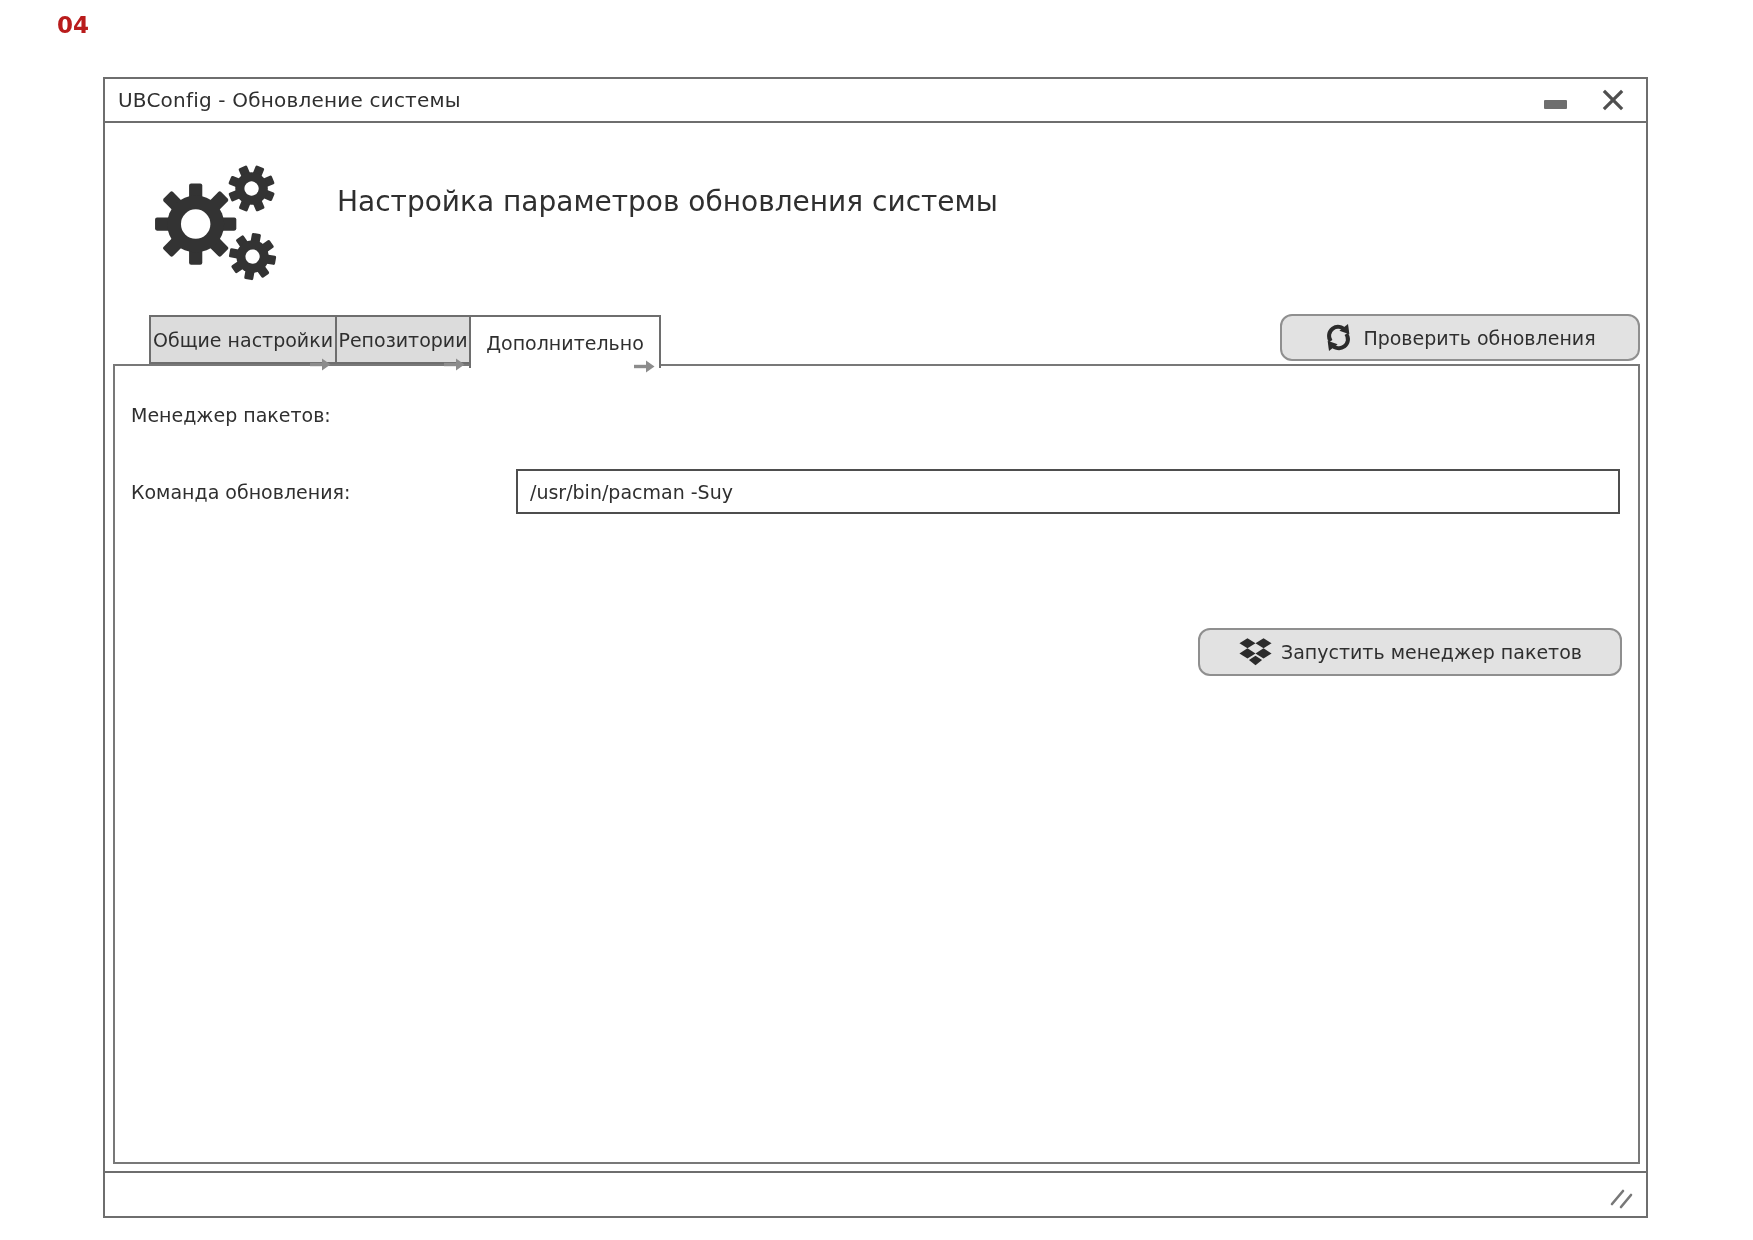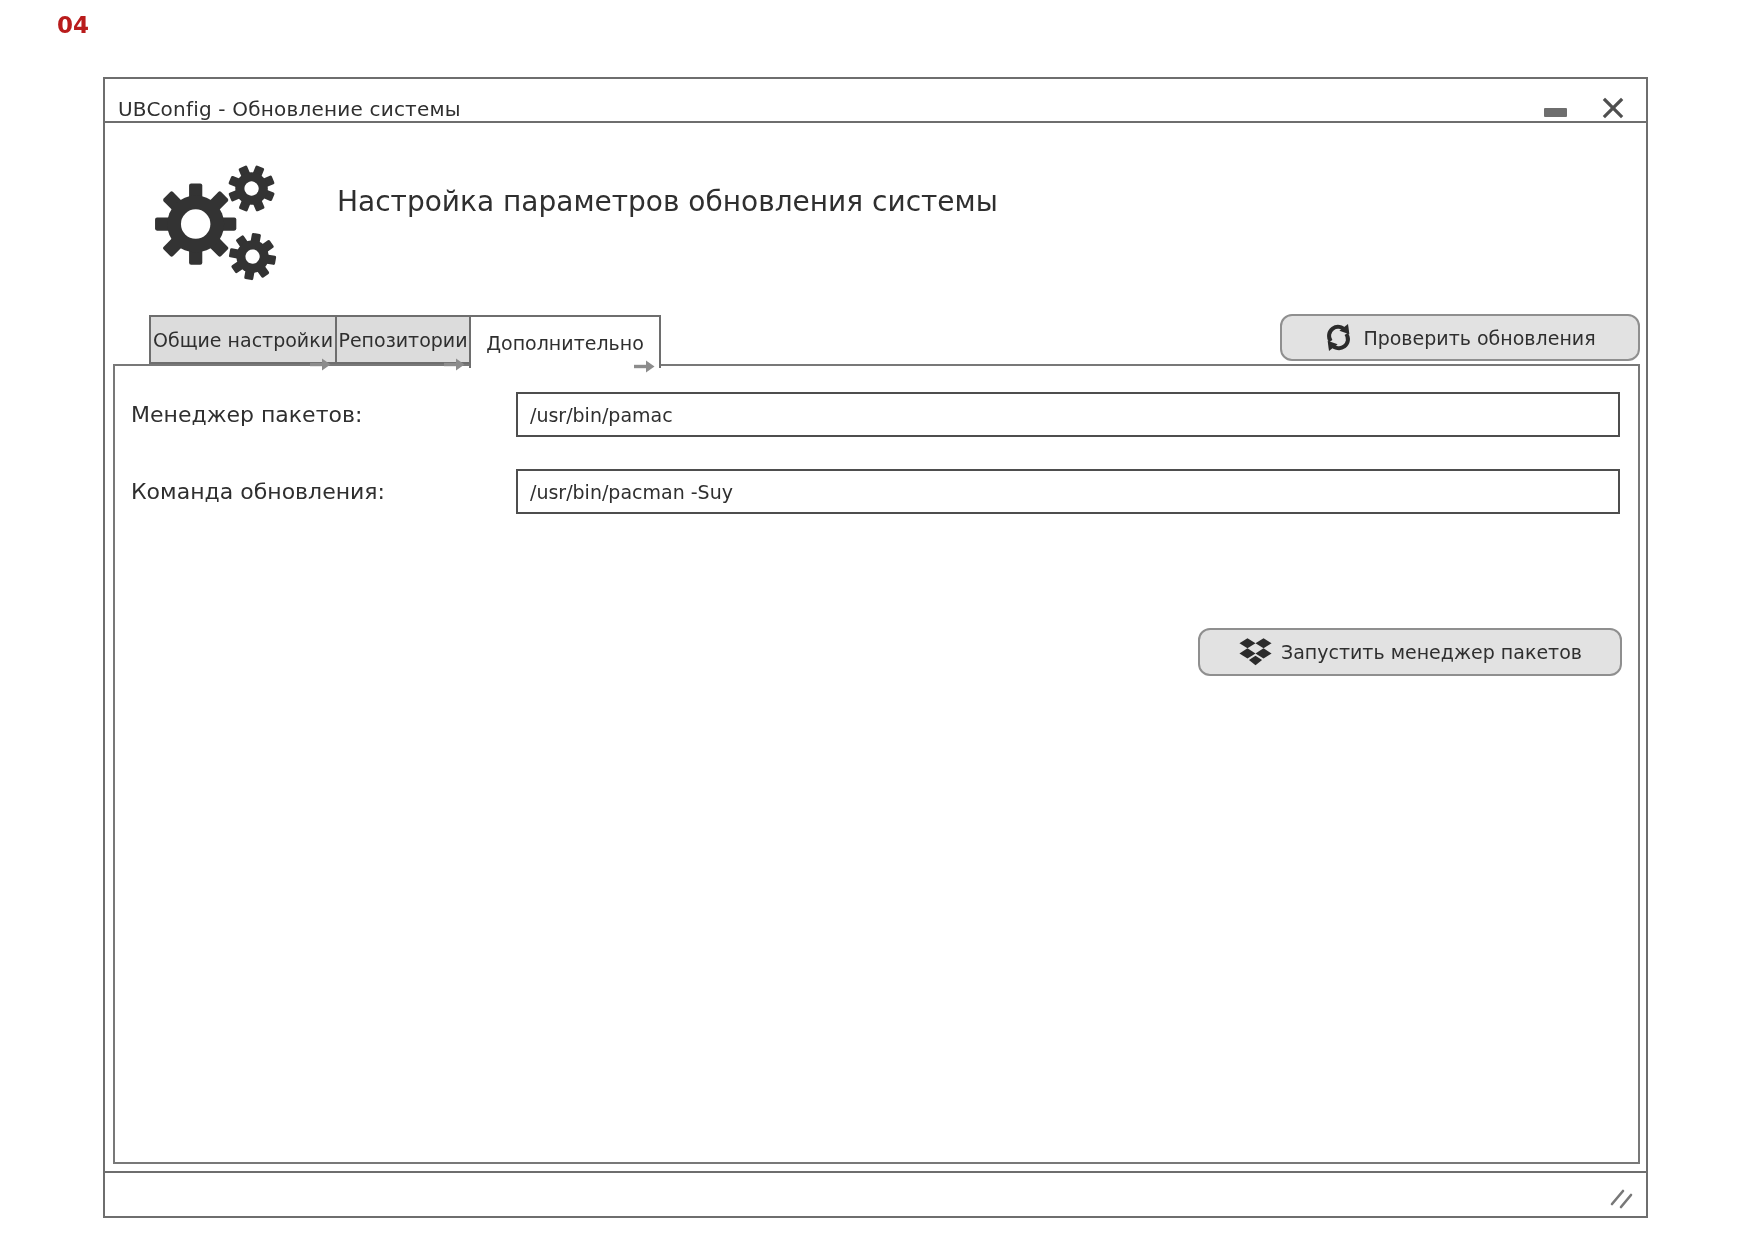--- a/index.html
+++ b/index.html
@@ -9,21 +9,21 @@
     -webkit-font-smoothing:antialiased;
   }
   .page-label { position:absolute; left:57px; top:12px; font-size:23px; font-weight:bold; color:#b91c1c; }
 
   .window {
     position:absolute; left:103px; top:77px; width:1545px; height:1141px;
     border:2px solid #6e6e6e; box-sizing:border-box; background:#fff;
   }
   .titlebar {
     height:44px; border-bottom:2px solid #6e6e6e; box-sizing:border-box;
-    display:flex; align-items:flex-end; padding:0 20px 0 13px;
+    display:flex; align-items:center; padding:0 20px 0 13px;
   }
   .titlebar .title { flex:1; font-size:20px; letter-spacing:0.2px; }
   .win-controls { display:flex; align-items:center; gap:32px; }
   .min-btn { width:26px; height:22px; display:flex; align-items:flex-end; justify-content:center; cursor:default; }
   .min-glyph { width:23px; height:9px; background:#6e6e6e; border-radius:1px; margin-bottom:2px; }
   .close-btn { width:26px; height:26px; display:flex; align-items:center; justify-content:center; }
 
   .content { position:absolute; left:0; right:0; top:44px; bottom:45px; }
 
   .gears { position:absolute; left:47px; top:34px; width:128px; height:128px; }
@@ -48,21 +48,21 @@
     box-sizing:border-box; font-size:19px; color:#2f2f2f; cursor:default;
   }
   .btn-check { position:absolute; top:191px; left:1175px; width:360px; height:47px; z-index:2; }
 
   .panel {
     position:absolute; left:8px; top:241px; width:1527px; height:800px;
     border:2px solid #787878; box-sizing:border-box; background:#fff; z-index:1;
   }
   .field-row { position:absolute; left:16px; right:18px; height:45px; display:flex; align-items:center; }
   .row-1 { top:26px; } .row-2 { top:103px; } .row-3 { top:180px; }
-  .field-label { width:385px; font-size:22px; flex:none; }
+  .field-label { width:385px; font-size:19px; flex:none; }
   .field-input {
     flex:1; height:45px; box-sizing:border-box; border:2px solid #4e4e4e; border-radius:0;
     background:#fff; font-family:"DejaVu Sans", sans-serif; font-size:19px; color:#2f2f2f;
     padding:0 12px; outline:none;
   }
   .btn-launch { position:absolute; left:1083px; top:262px; width:424px; height:48px;gap:8px; }
 
   .statusbar {
     position:absolute; left:0; right:0; bottom:0; height:45px;
     border-top:2px solid #6e6e6e; box-sizing:border-box; background:#fff;
@@ -175,21 +175,20 @@
         <path d="M24.5 12 A 9.8 9.8 0 0 1 8.5 23.8" fill="none" stroke="#2b2b2b" stroke-width="4.4"></path>
         <polygon points="5.5,31 4,19.5 15,23.5" fill="#2b2b2b"></polygon>
       </svg>
       <span>Проверить обновления</span>
     </div>
 
     <div class="panel">
 
       <div class="field-row row-1">
         <span class="field-label">Менеджер пакетов:</span>
-        <input class="field-input" type="text" value="/usr/bin/pamac" style="">
       </div>
 
       <div class="field-row row-2">
         <span class="field-label">Команда обновления:</span>
         <input class="field-input" type="text" value="/usr/bin/pacman -Suy" style="">
       </div>
 
 
       <div class="btn btn-launch">
         <svg width="35" height="30" viewBox="0 0 48 38">

